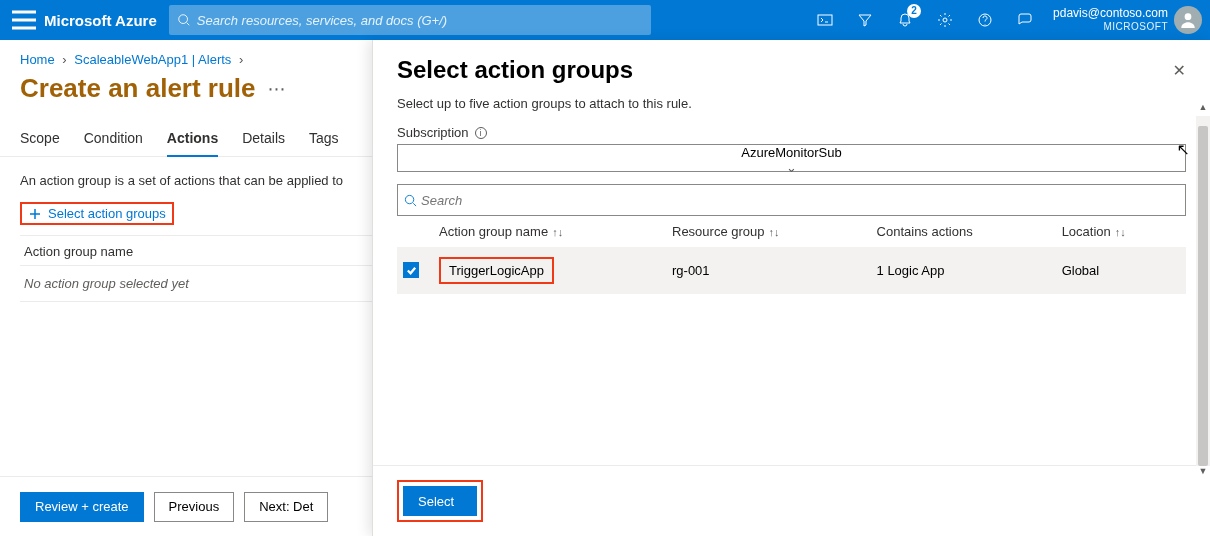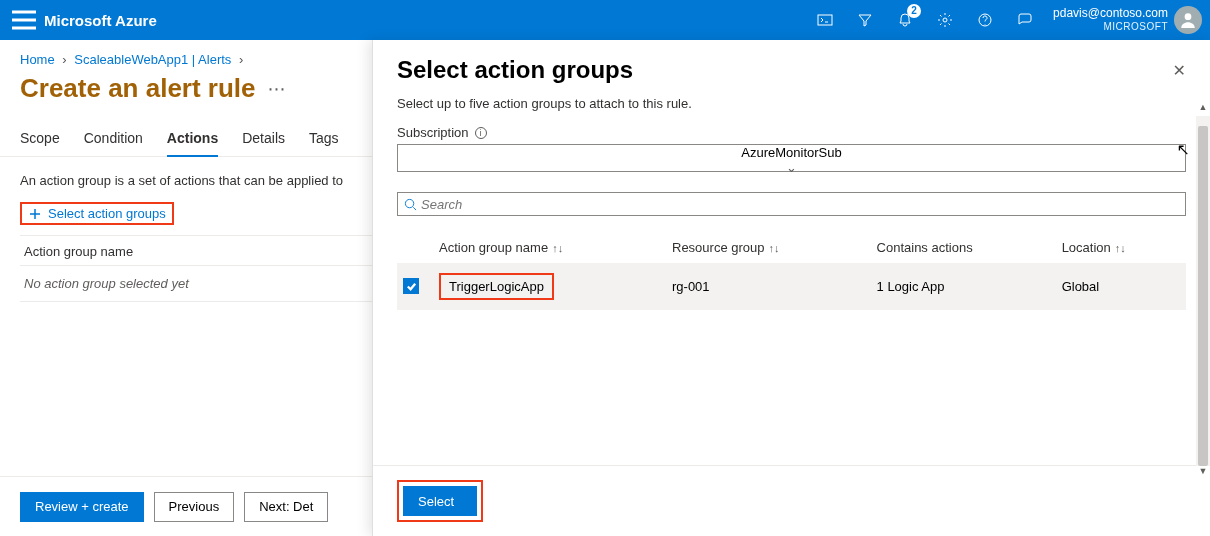--- a/index.html
+++ b/index.html
@@ -46,25 +46,25 @@
   .panel { position:absolute; top:40px; right:0; bottom:0; width:838px; background:#fff; box-shadow:-4px 0 12px rgba(0,0,0,.1); display:flex; flex-direction:column; border-left:1px solid #e1dfdd;}
   .panel .phdr { padding:16px 24px 8px; display:flex; align-items:center;}
   .panel .phdr h2 { font-size:24px; font-weight:600; flex:1;}
   .closex { cursor:pointer; color:#605e5c; font-size:16px;}
   .panel .pbody { padding:4px 24px; flex:1; overflow:auto; font-size:13px;}
   .helptxt { color:#323130; margin-bottom:14px;}
   .fieldlabel { font-size:13px; color:#323130; margin-bottom:4px; display:flex; align-items:center; gap:6px;}
   .info-icon { width:12px; height:12px; border:1px solid #605e5c; border-radius:50%; display:inline-flex; align-items:center; justify-content:center; font-size:9px; color:#605e5c;}
   .select, .textin { width:100%; border:1px solid #8a8886; height:28px; padding:0 8px; font-size:13px; background:#fff; display:flex; align-items:center; justify-content:space-between;flex-direction:column;}
   .select .chev { color:#605e5c;}
-  .searchin { margin-top:20px; display:flex; align-items:center; border:1px solid #8a8886; height:24px; padding:0 6px;}
+  .searchin { margin-top:12px; display:flex; align-items:center; border:1px solid #8a8886; height:32px; padding:0 6px;}
   .searchin svg { width:13px; height:13px; stroke:#0078d4; fill:none; margin-right:4px;}
   .searchin input { border:none; outline:none; flex:1; font-size:13px; font-style:italic;}
   
-  .ptable { width:100%; margin-top:16px; border-collapse:collapse; font-size:13px;}
+  .ptable { width:100%; margin-top:0; border-collapse:collapse; font-size:13px;}
   .ptable th { text-align:left; font-weight:400; color:#323130; padding:8px 6px;}
   .ptable th .sort { font-size:11px; color:#605e5c; margin-left:4px;}
   .ptable td { padding:10px 6px; background:#f3f2f1;}
   .chk { width:16px; height:16px; background:#0078d4; display:inline-flex; align-items:center; justify-content:center; border:1px solid #0078d4;}
   .chk svg { width:11px; height:11px; stroke:#fff; stroke-width:2.5; fill:none;}
   .cellbox { display:inline-block; border:2px solid #f03a17; padding:4px 8px;}
   .panel .pfoot { border-top:1px solid #edebe9; padding:14px 24px;}
   .pfoot .btnwrap { display:inline-block; border:2px solid #f03a17; padding:4px;}
   
   .scroll { position:absolute; top:76px; right:0; bottom:70px; width:14px; background:#f3f2f1;}
@@ -77,20 +77,27 @@
 </head>
 <body>
 
 <div class="topbar">
   <div class="hamburger">
     <svg viewBox="0 0 16 16">
         <path d="M2 4h12M2 8h12M2 12h12" stroke="#fff" stroke-width="1.5"></path>
       </svg>
   </div>
   <div class="brand">Microsoft Azure</div>
+  <div class="searchbox">
+    <svg viewBox="0 0 16 16" width="14" height="14">
+        <circle cx="7" cy="7" r="5" stroke="#fff" fill="none"></circle>
+        <path d="M11 11l3 3" stroke="#fff"></path>
+      </svg>
+    <input placeholder="Search resources, services, and docs (G+/)" style="">
+  </div>
   <div class="spacer"></div>
   <div class="topicon">
       <svg viewBox="0 0 16 16">
         <rect x="1" y="3" width="14" height="10" stroke="#fff"></rect>
         <path d="M4 6l2 2-2 2M8 10h3" stroke="#fff"></path>
       </svg>
     </div>
   <div class="topicon">
       <svg viewBox="0 0 16 16">
         <path d="M2 3h12l-5 6v4l-2 1v-5z" stroke="#fff"></path>

